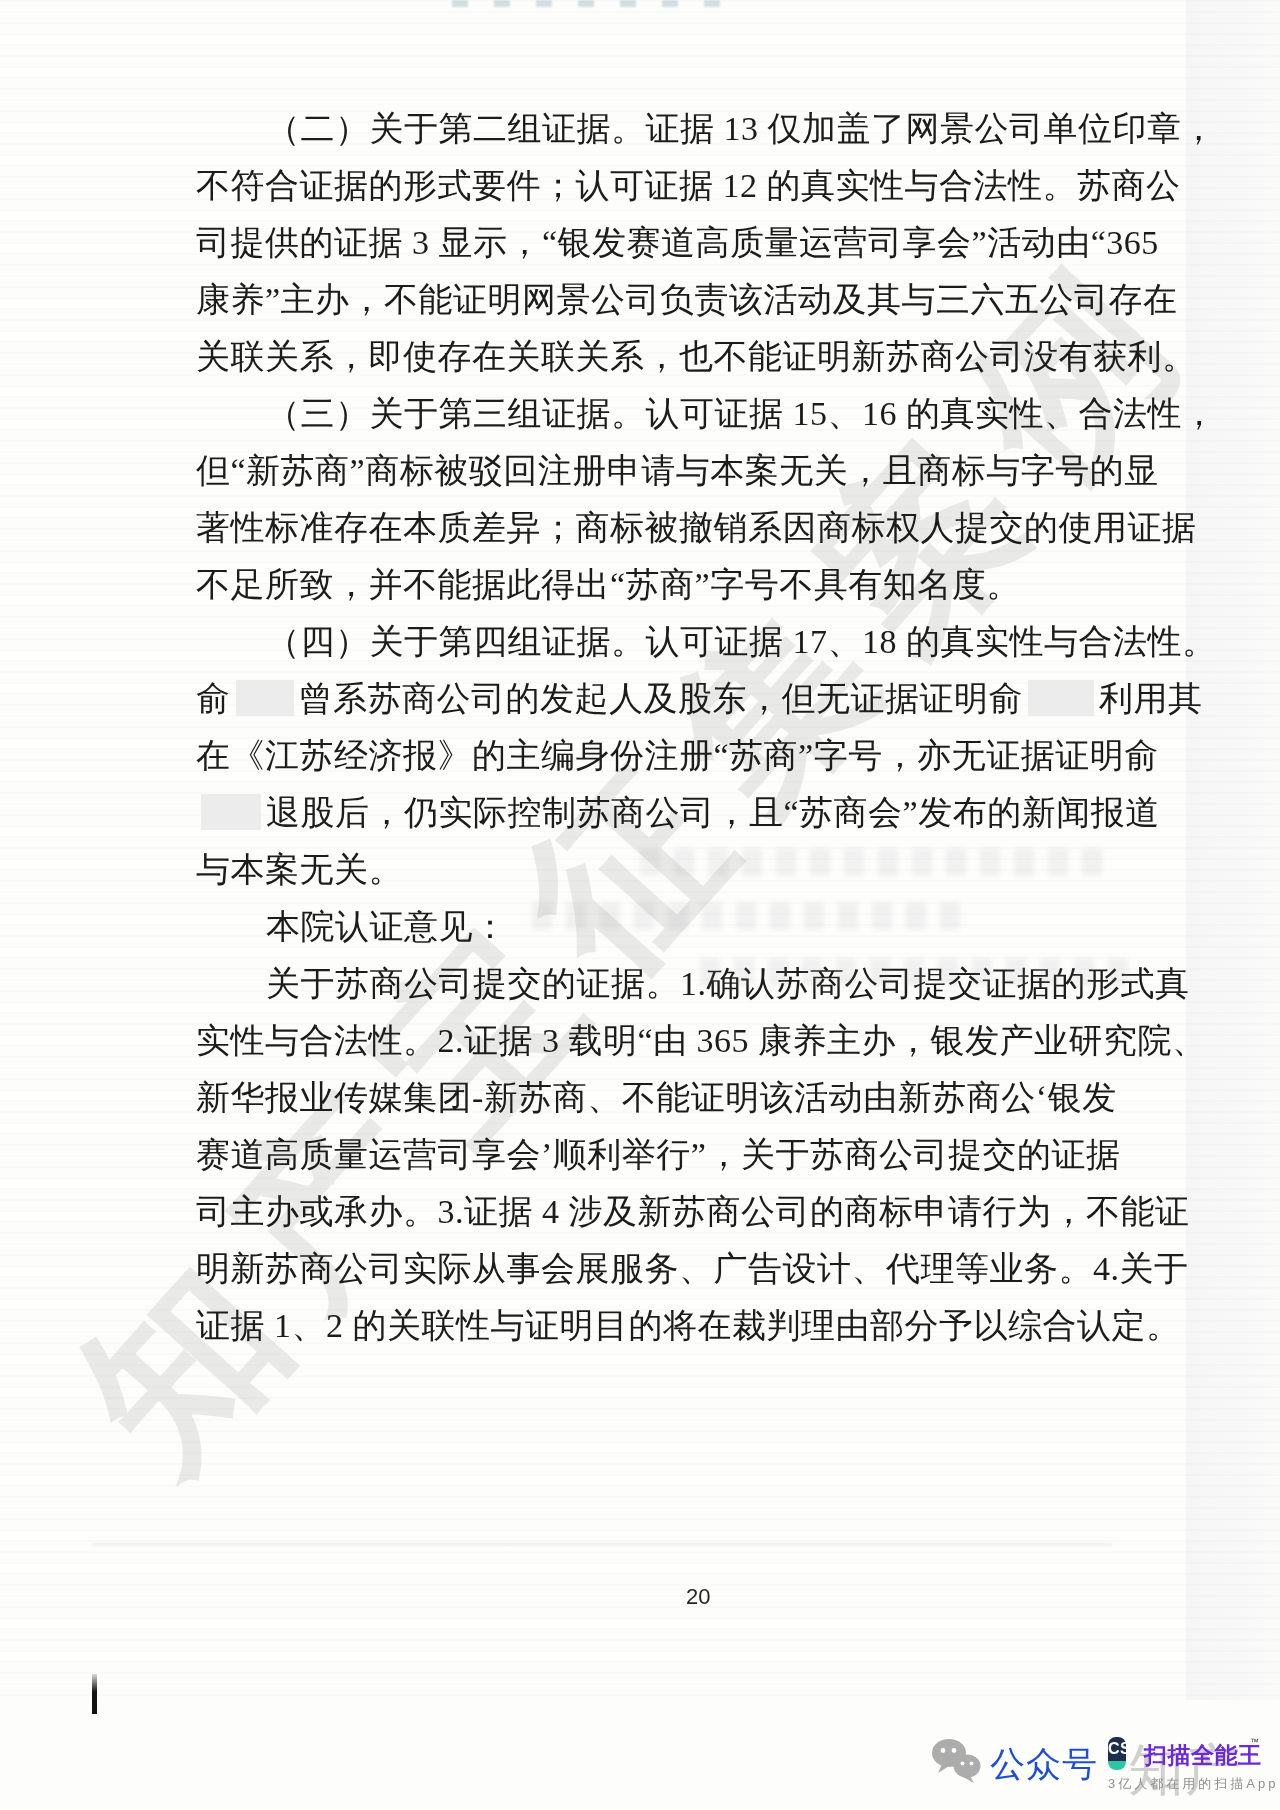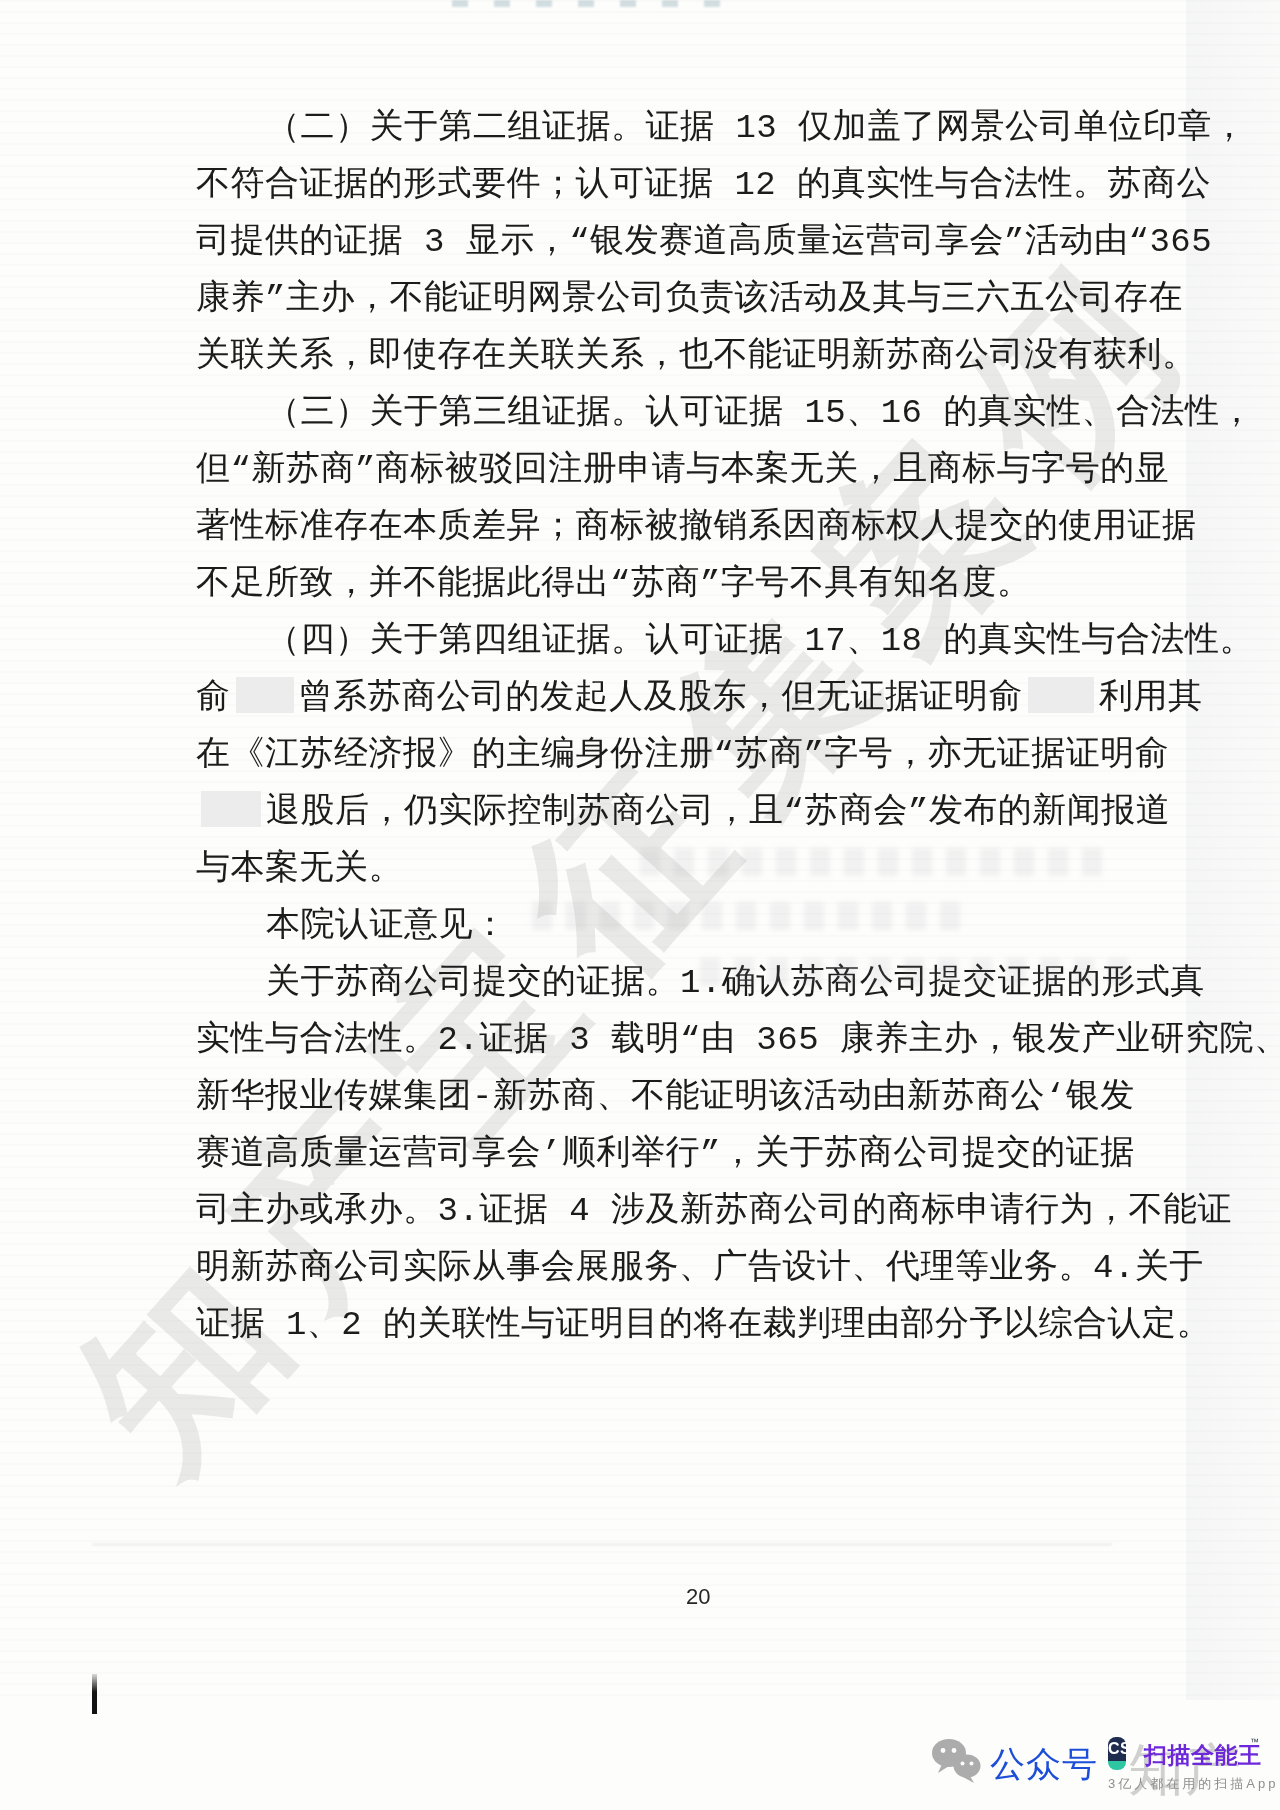--- a/index.html
+++ b/index.html
@@ -31,21 +31,21 @@
     color:rgba(128,128,130,0.16);
     font-weight:bold;
     pointer-events:none;
   }
   .text-block{
     position:absolute;left:196px;top:100px;width:992px;
     color:#1c1c1c;
   }
   .line{
     height:57px;line-height:57px;font-size:34px;
-    letter-spacing:0.5px;white-space:nowrap;font-family:Liberation Mono, monospace;
+    letter-spacing:0.5px;white-space:nowrap;
   }
   .line.indent{padding-left:70px;}
   .redact{
     display:inline-block;height:36px;background:#ececec;
     vertical-align:-6px;margin:0 5px;
   }
   .artifact{
     position:absolute;height:28px;
     background:repeating-linear-gradient(90deg, rgba(150,152,155,0.22) 0 20px, rgba(0,0,0,0) 20px 34px);
     filter:blur(2.5px);opacity:.55;

